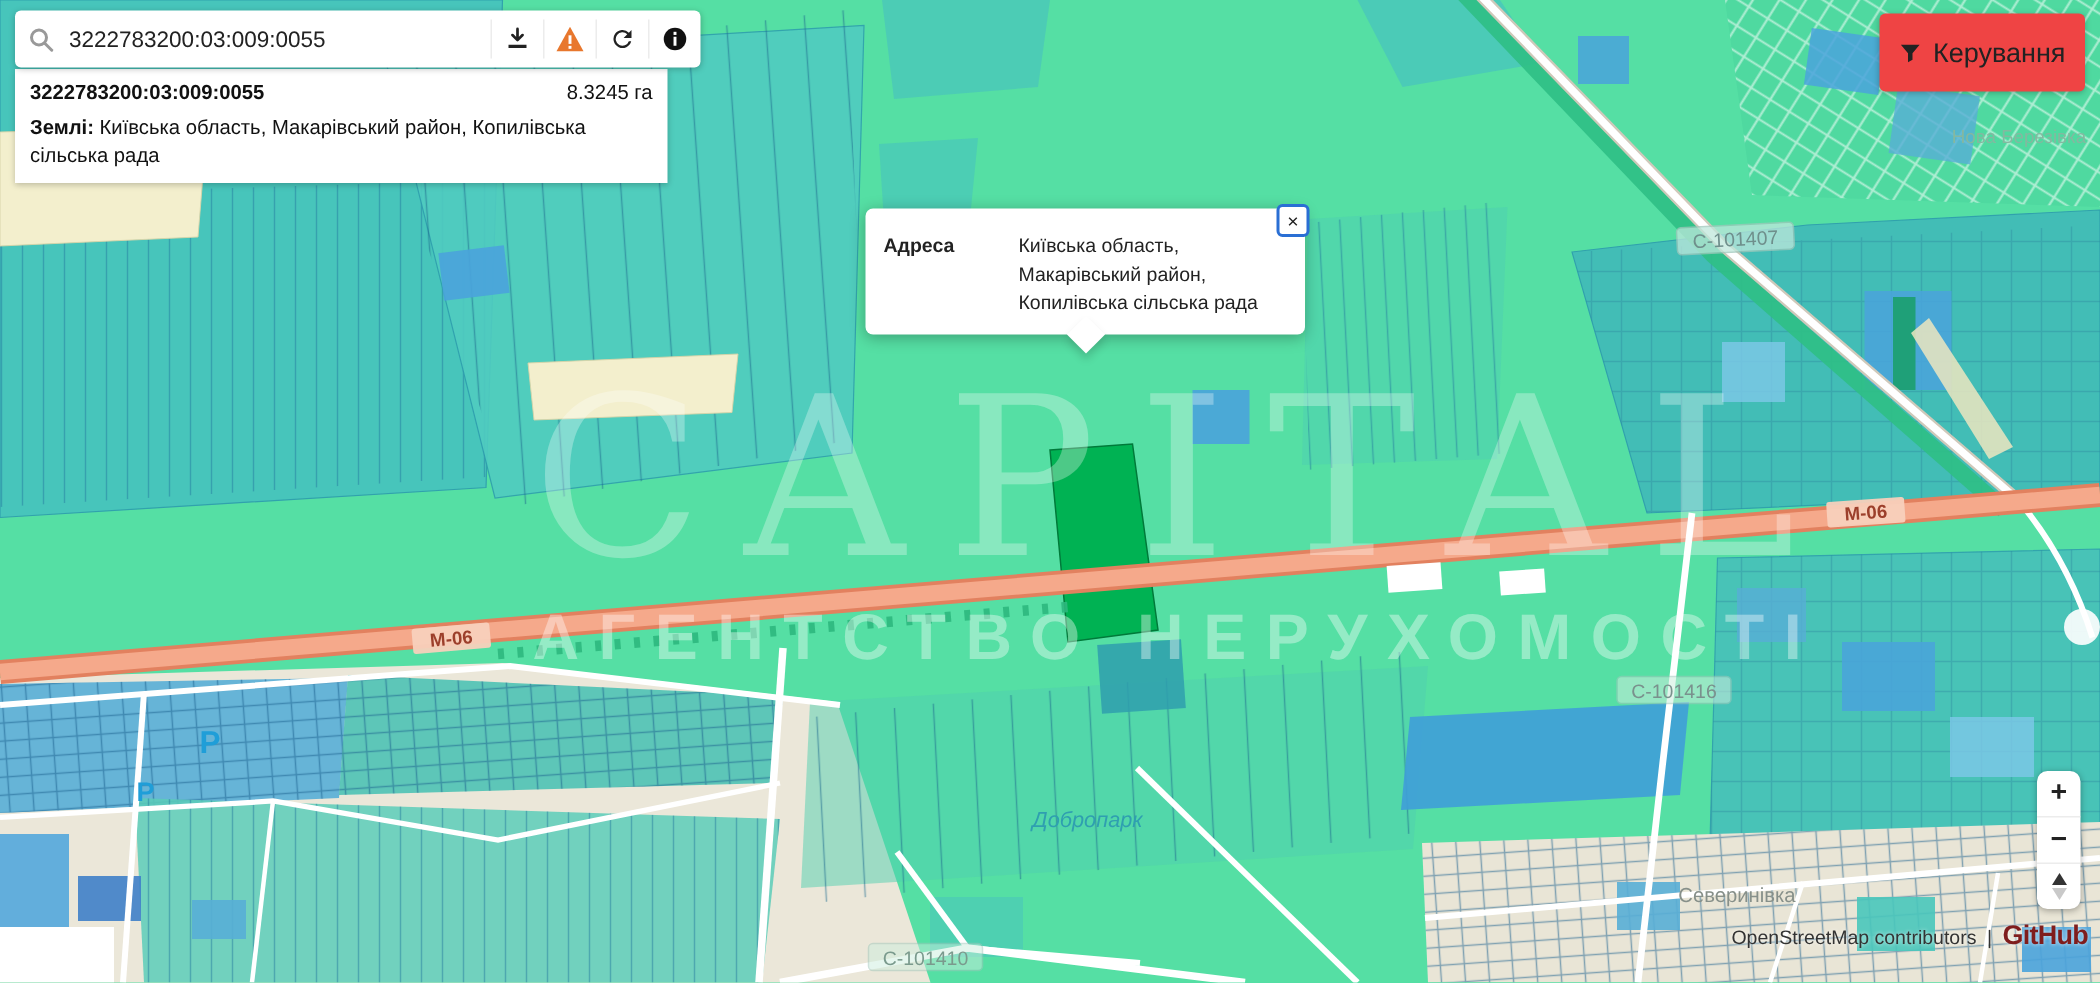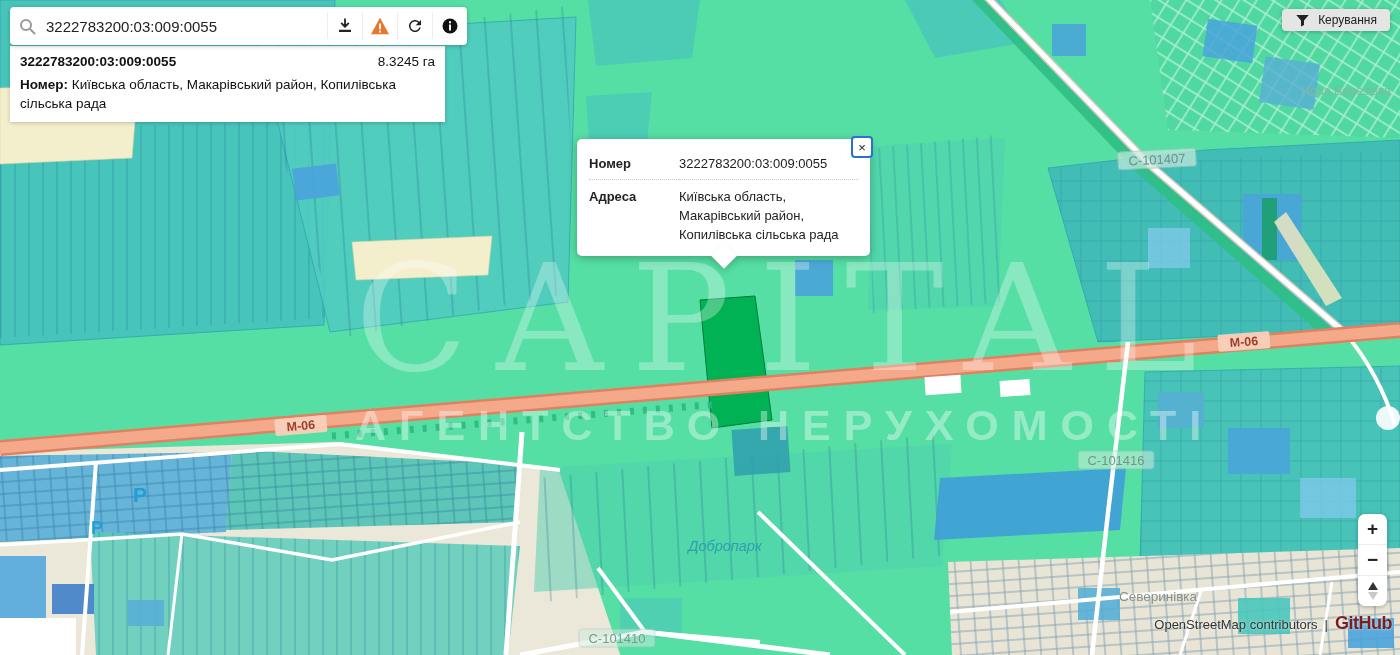--- a/index.html
+++ b/index.html
@@ -69,24 +69,24 @@
   .popup table{border-collapse:collapse;width:100%;}
   .popup td{
     vertical-align:top;padding:7px 0 6px 0;line-height:19px;
     border-bottom:1px dotted #c8c8c8;
   }
   .popup tr:last-child td{border-bottom:none;}
   .popup td.lbl{font-weight:700;width:86px;padding-right:4px;color:#222;}
   .popup td.val{color:#222;}
   
   .manage-btn{
-    position:absolute;right:10px;top:9px;height:22px;z-index:10;
-    background:#e5e5e5;border-radius:4px;box-shadow:0 1px 4px rgba(0,0,0,.25);
+    position:absolute;right:10px;top:9px;height:52px;z-index:10;
+    background:#ef4444;border-radius:4px;box-shadow:0 1px 4px rgba(0,0,0,.25);
     display:flex;align-items:center;gap:8px;padding:0 13px;cursor:pointer;
-    font-size:12px;color:#222;
+    font-size:18px;color:#222;
   }
   
   .zoomctl{
     position:absolute;right:13px;top:514px;width:29px;z-index:10;
     background:#fff;border-radius:7px;box-shadow:0 1px 4px rgba(0,0,0,.3);
     display:flex;flex-direction:column;overflow:hidden;
   }
   .zoomctl .zbtn{
     height:30px;display:flex;align-items:center;justify-content:center;
     font-size:19px;font-weight:700;color:#222;cursor:pointer;
@@ -315,34 +315,30 @@
       </svg>
   </span>
 </div>
 
 <div class="result-card">
   <div class="row1">
     <span class="num">3222783200:03:009:0055</span>
     <span class="area">8.3245 га</span>
   </div>
   <div class="addr">
-    <b>Номер:</b>
+    <b>Землі:</b>
     <span>Київська область, Макарівський район, Копилівська сільська рада</span>
   </div>
 </div>
 
 <div class="popup">
   <div class="tail"></div>
   <div class="popup-close">×</div>
   <table>
     <tbody>
-        <tr>
-      <td class="lbl">Номер</td>
-      <td class="val">3222783200:03:009:0055</td>
-    </tr>
     <tr>
       <td class="lbl">Адреса</td>
       <td class="val">Київська область, Макарівський район, Копилівська сільська рада</td>
     </tr>
   </tbody>
     </table>
 </div>
 
 <div class="manage-btn">
   <svg width="15" height="15" viewBox="0 0 24 24">

